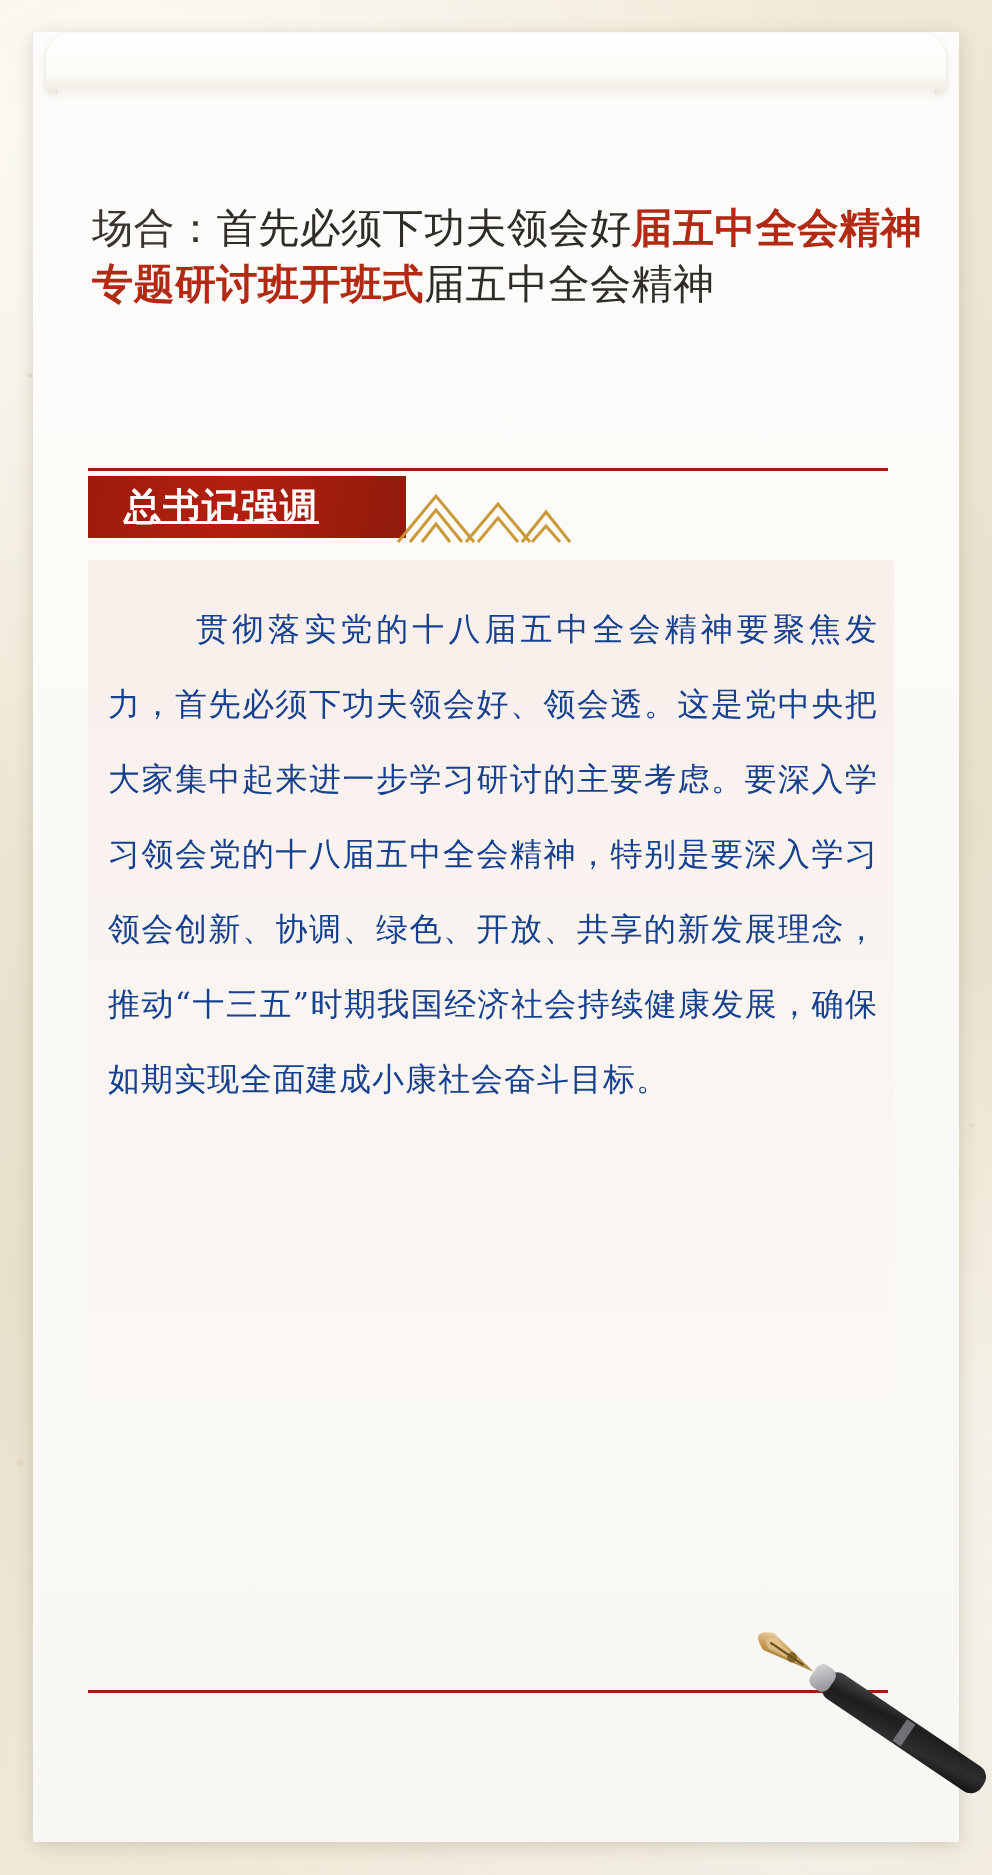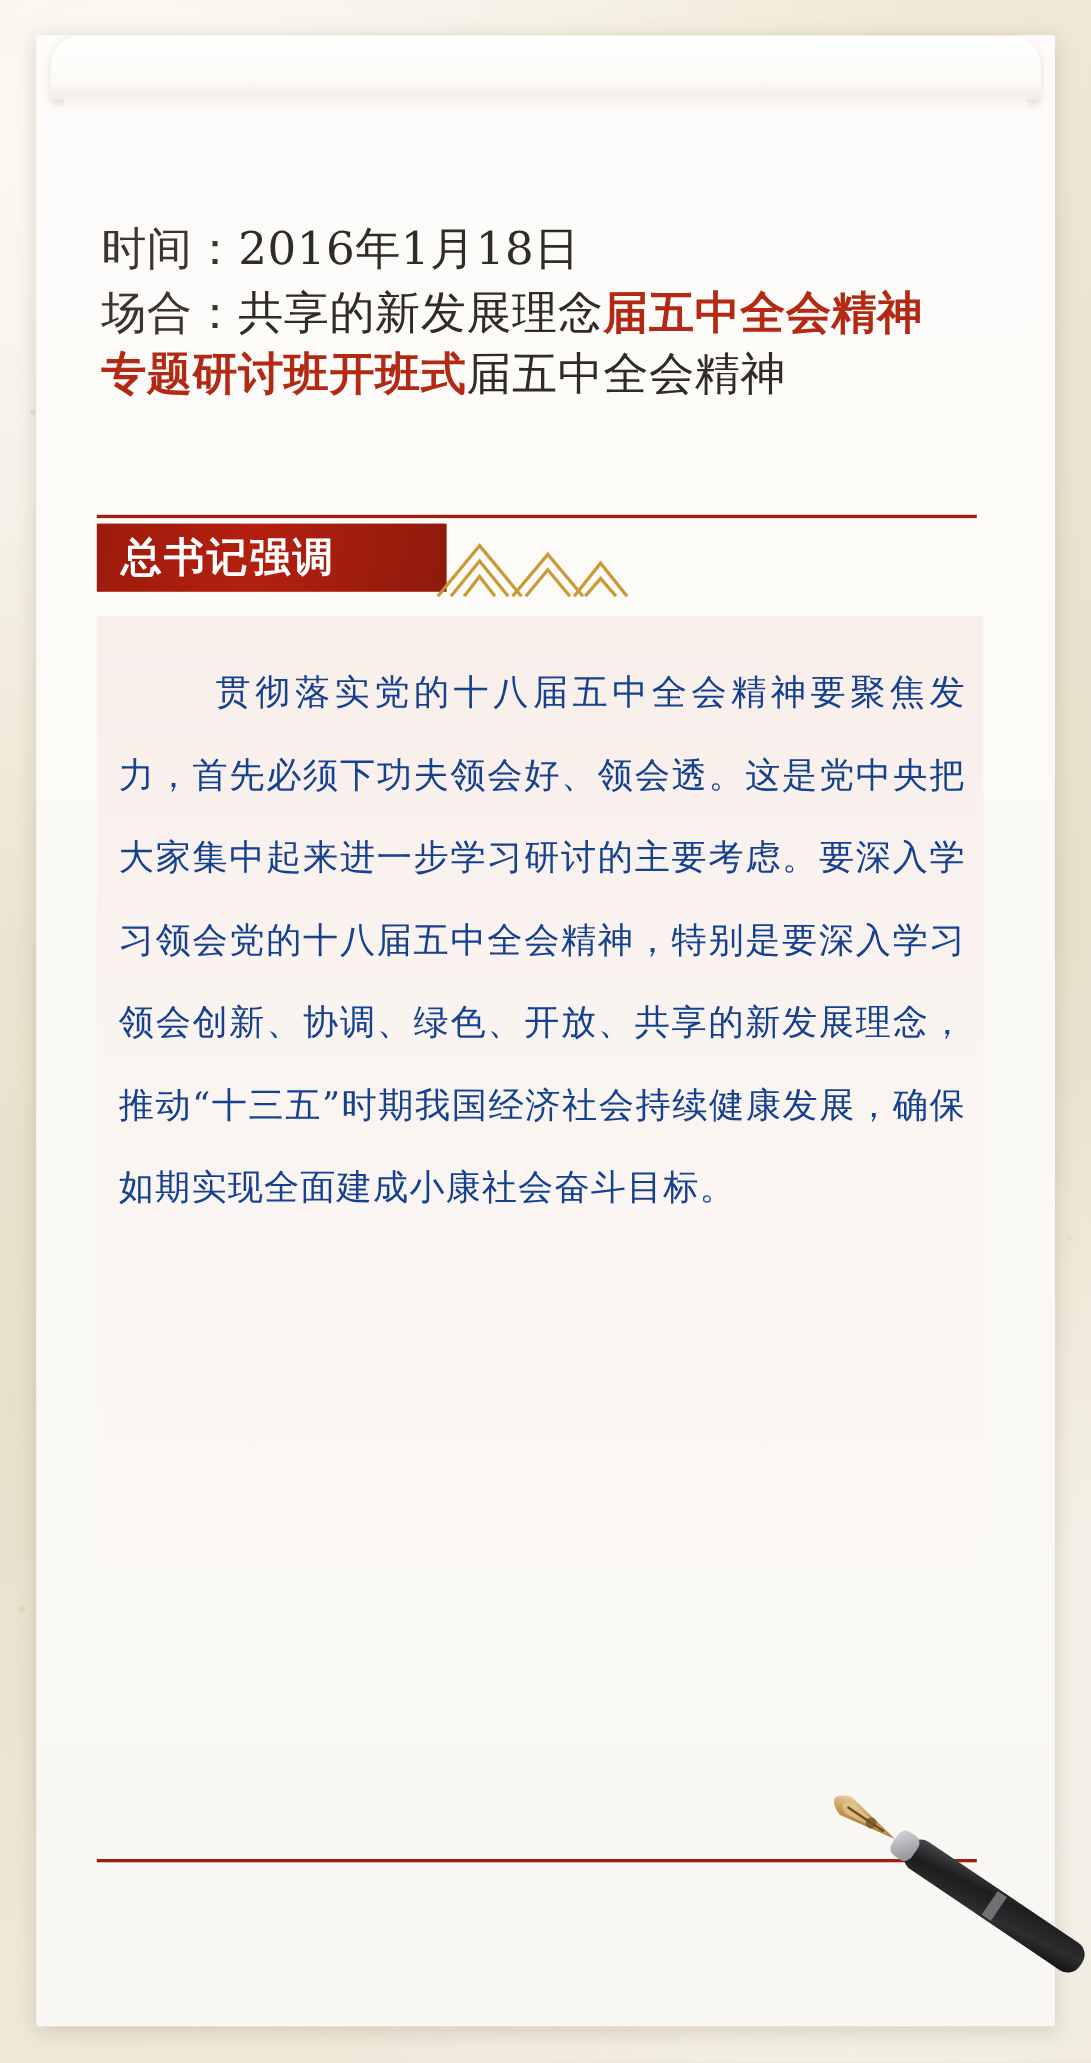--- a/index.html
+++ b/index.html
@@ -113,21 +113,22 @@
     background: linear-gradient(100deg, #9d1b0c 0%, #b3200f 45%, #8f1a0b 100%);
     display: flex;
     align-items: center;
   }
   .banner-text {
     color: #ffffff;
     font-family: "DejaVu Serif", "Liberation Serif", serif;
     font-weight: bold;
     font-size: 37px;
     letter-spacing: 2px;
-    padding-left: 22px;
+    padding-left: 36px;
+    text-decoration: underline;
   }
   .banner-deco {
     position: absolute;
     left: 300px;
     top: 8px;
     width: 190px;
     height: 70px;
     overflow: hidden;
   }
   .banner-deco svg { display: block; }
@@ -180,25 +181,22 @@
 <body>
 
 <div class="poster">
   <div class="speckle"></div>
 
   <div class="scroll-card"></div>
   <div class="scroll-top-bar"></div>
   <div class="scroll-top-inner"></div>
 
   <div class="header">
-    <div class="hline">
-      <span class="lbl">时间：</span><span>2016年1月18日</span>
-    </div>
     <div class="hline hdr-block2">
-      <span class="lbl">场合：</span><span>共享的新发展理念</span><span class="hl-red">届五中全会精神</span>
+      <span class="lbl">场合：</span><span>首先必须下功夫领会好</span><span class="hl-red">届五中全会精神</span>
     </div>
     <div class="hline">
       <span class="hl-red">专题研讨班开班式</span><span>届五中全会精神</span>
     </div>
   </div>
 
   <div class="banner-wrap">
     <div class="banner-topline"></div>
     <div class="banner">
       <span class="banner-text">总书记强调</span>

